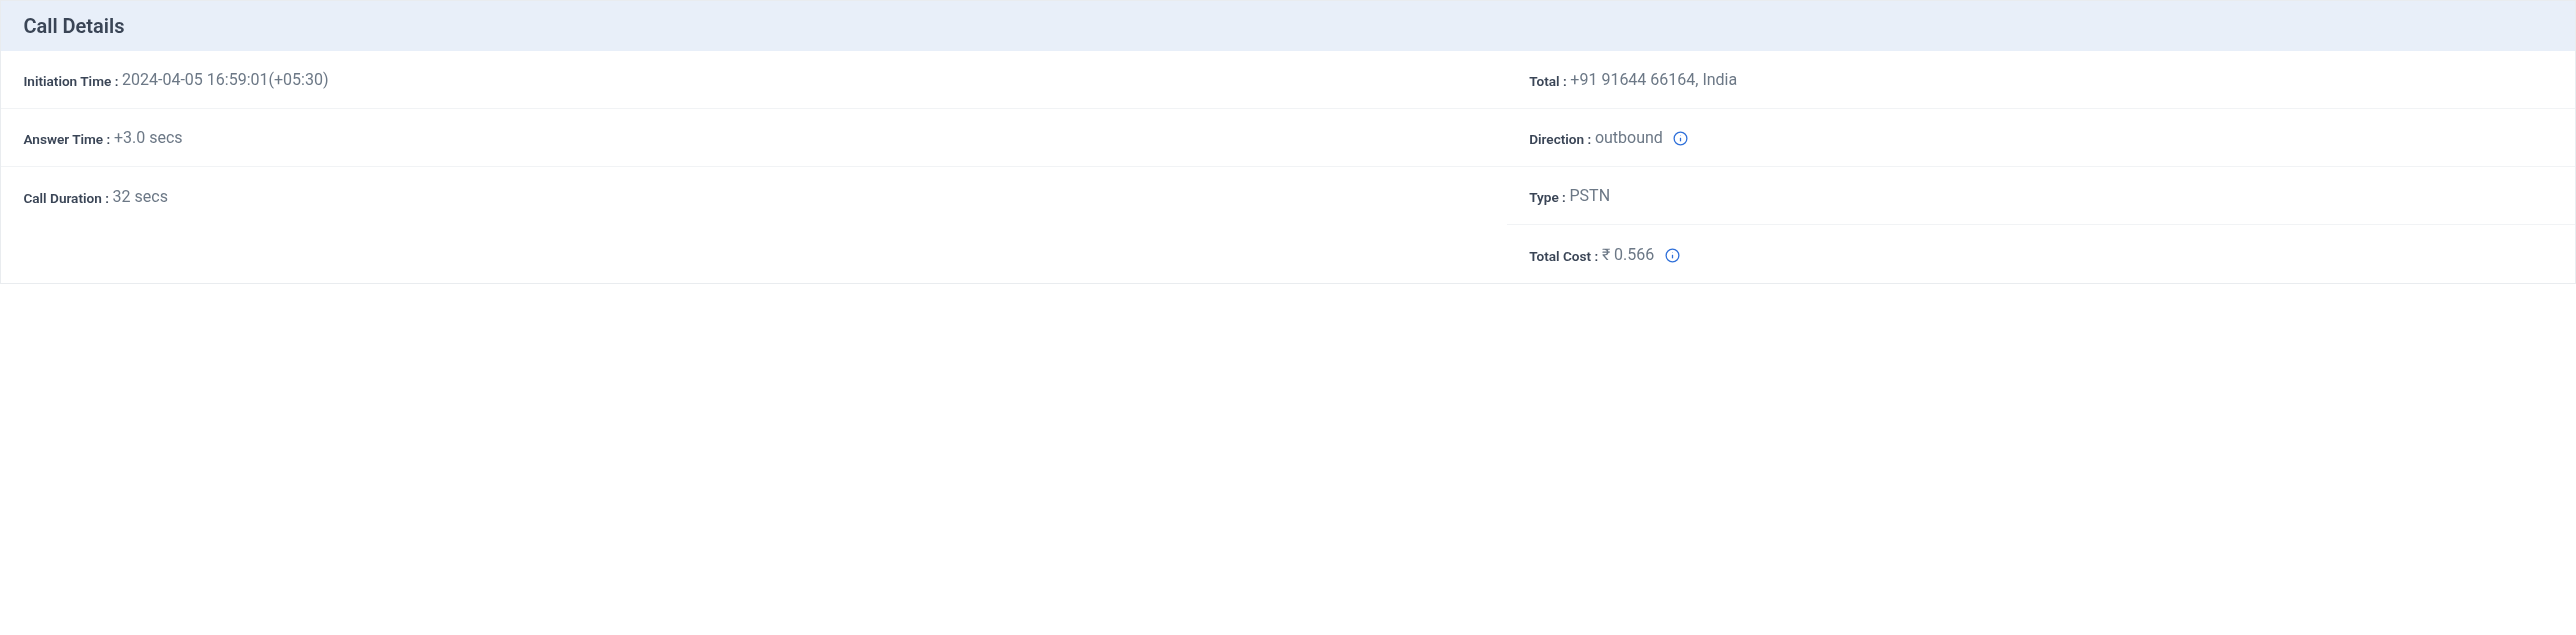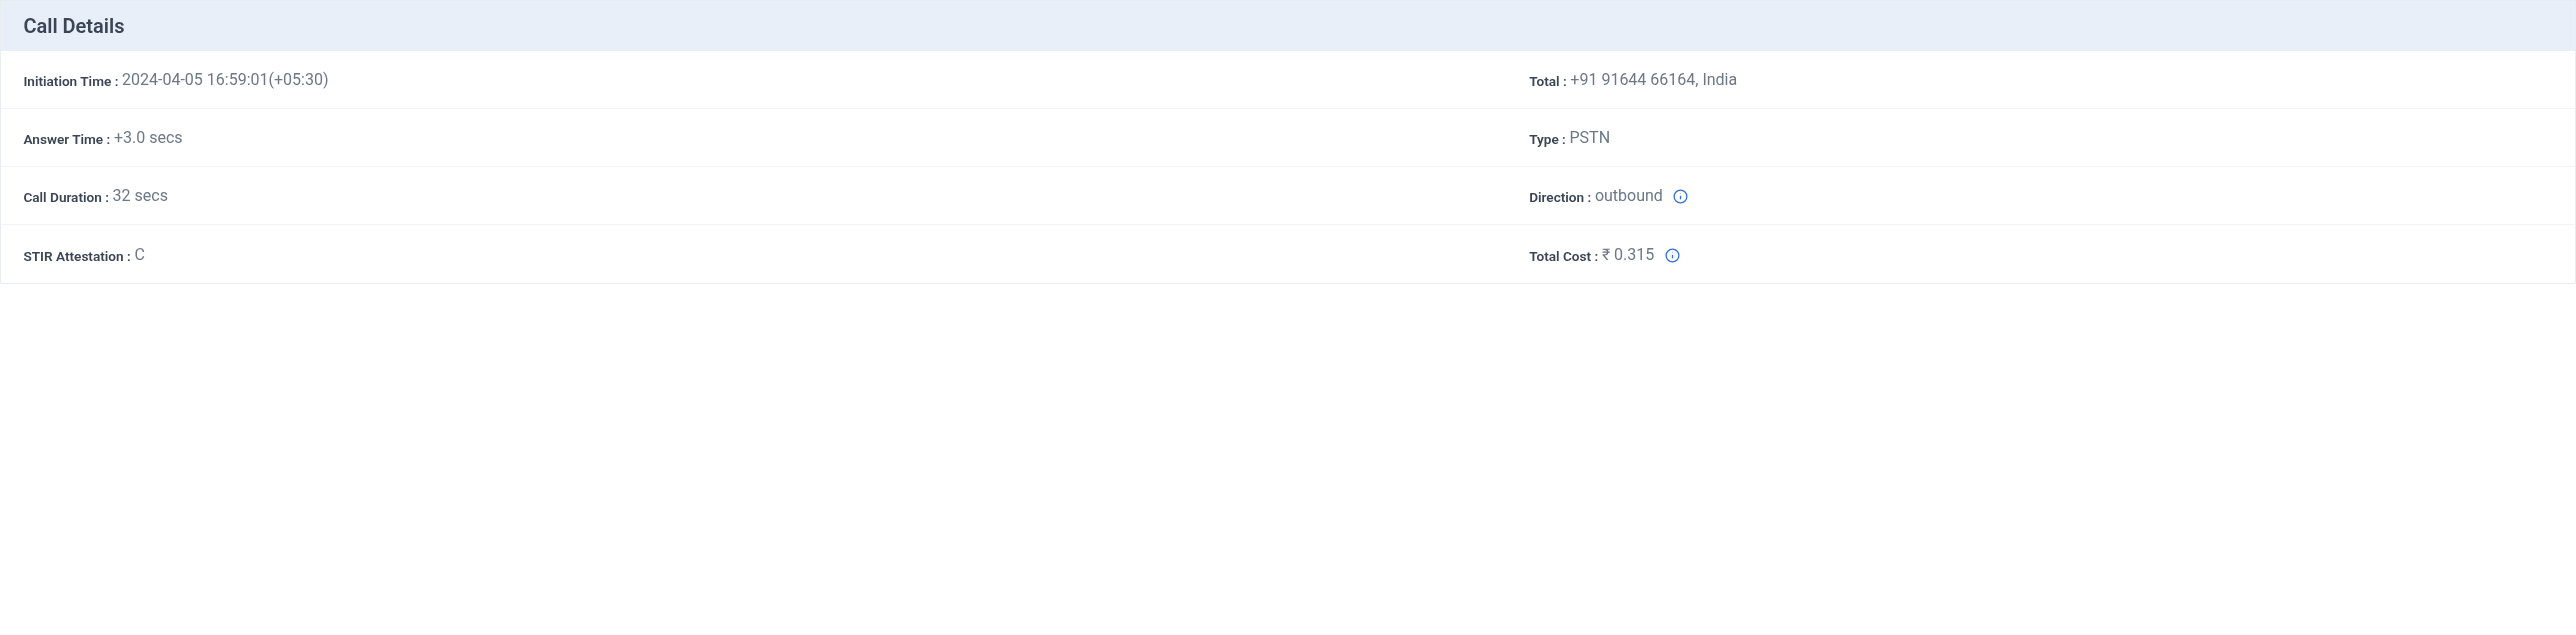--- a/index.html
+++ b/index.html
@@ -98,55 +98,51 @@
         <span class="label">Answer Time :</span>
         <span class="value">+3.0 secs</span>
       </div>
 
 
       <div class="row">
         <span class="label">Call Duration :</span>
         <span class="value">32 secs</span>
       </div>
 
-      <div class="row">
-        <span class="label">STIR Attestation :</span>
-        <span class="value">C</span>
-      </div>
 
     </div>
 
     <div class="col col-right">
 
       <div class="row">
         <span class="label">Total :</span>
         <span class="value">+91 91644 66164, India</span>
       </div>
 
-
-      <div class="row">
-        <span class="label">Type :</span>
-        <span class="value">PSTN</span>
-      </div>
 
       <div class="row">
         <span class="label">Direction :</span>
         <span class="value">outbound</span>
         <span class="info-icon">
           <svg viewBox="0 0 24 24">
               <circle cx="12" cy="12" r="9"></circle>
               <line x1="12" y1="11" x2="12" y2="16"></line>
               <circle cx="12" cy="8" r="0.5" fill="currentColor" stroke="none"></circle>
             </svg>
         </span>
       </div>
 
       <div class="row">
+        <span class="label">Type :</span>
+        <span class="value">PSTN</span>
+      </div>
+
+      <div class="row">
         <span class="label">Total Cost :</span>
-        <span class="value">₹ 0.315</span>
+        <span class="value">₹ 0.566</span>
         <span class="info-icon">
           <svg viewBox="0 0 24 24">
               <circle cx="12" cy="12" r="9"></circle>
               <line x1="12" y1="11" x2="12" y2="16"></line>
               <circle cx="12" cy="8" r="0.5" fill="currentColor" stroke="none"></circle>
             </svg>
         </span>
       </div>
 
     </div>

